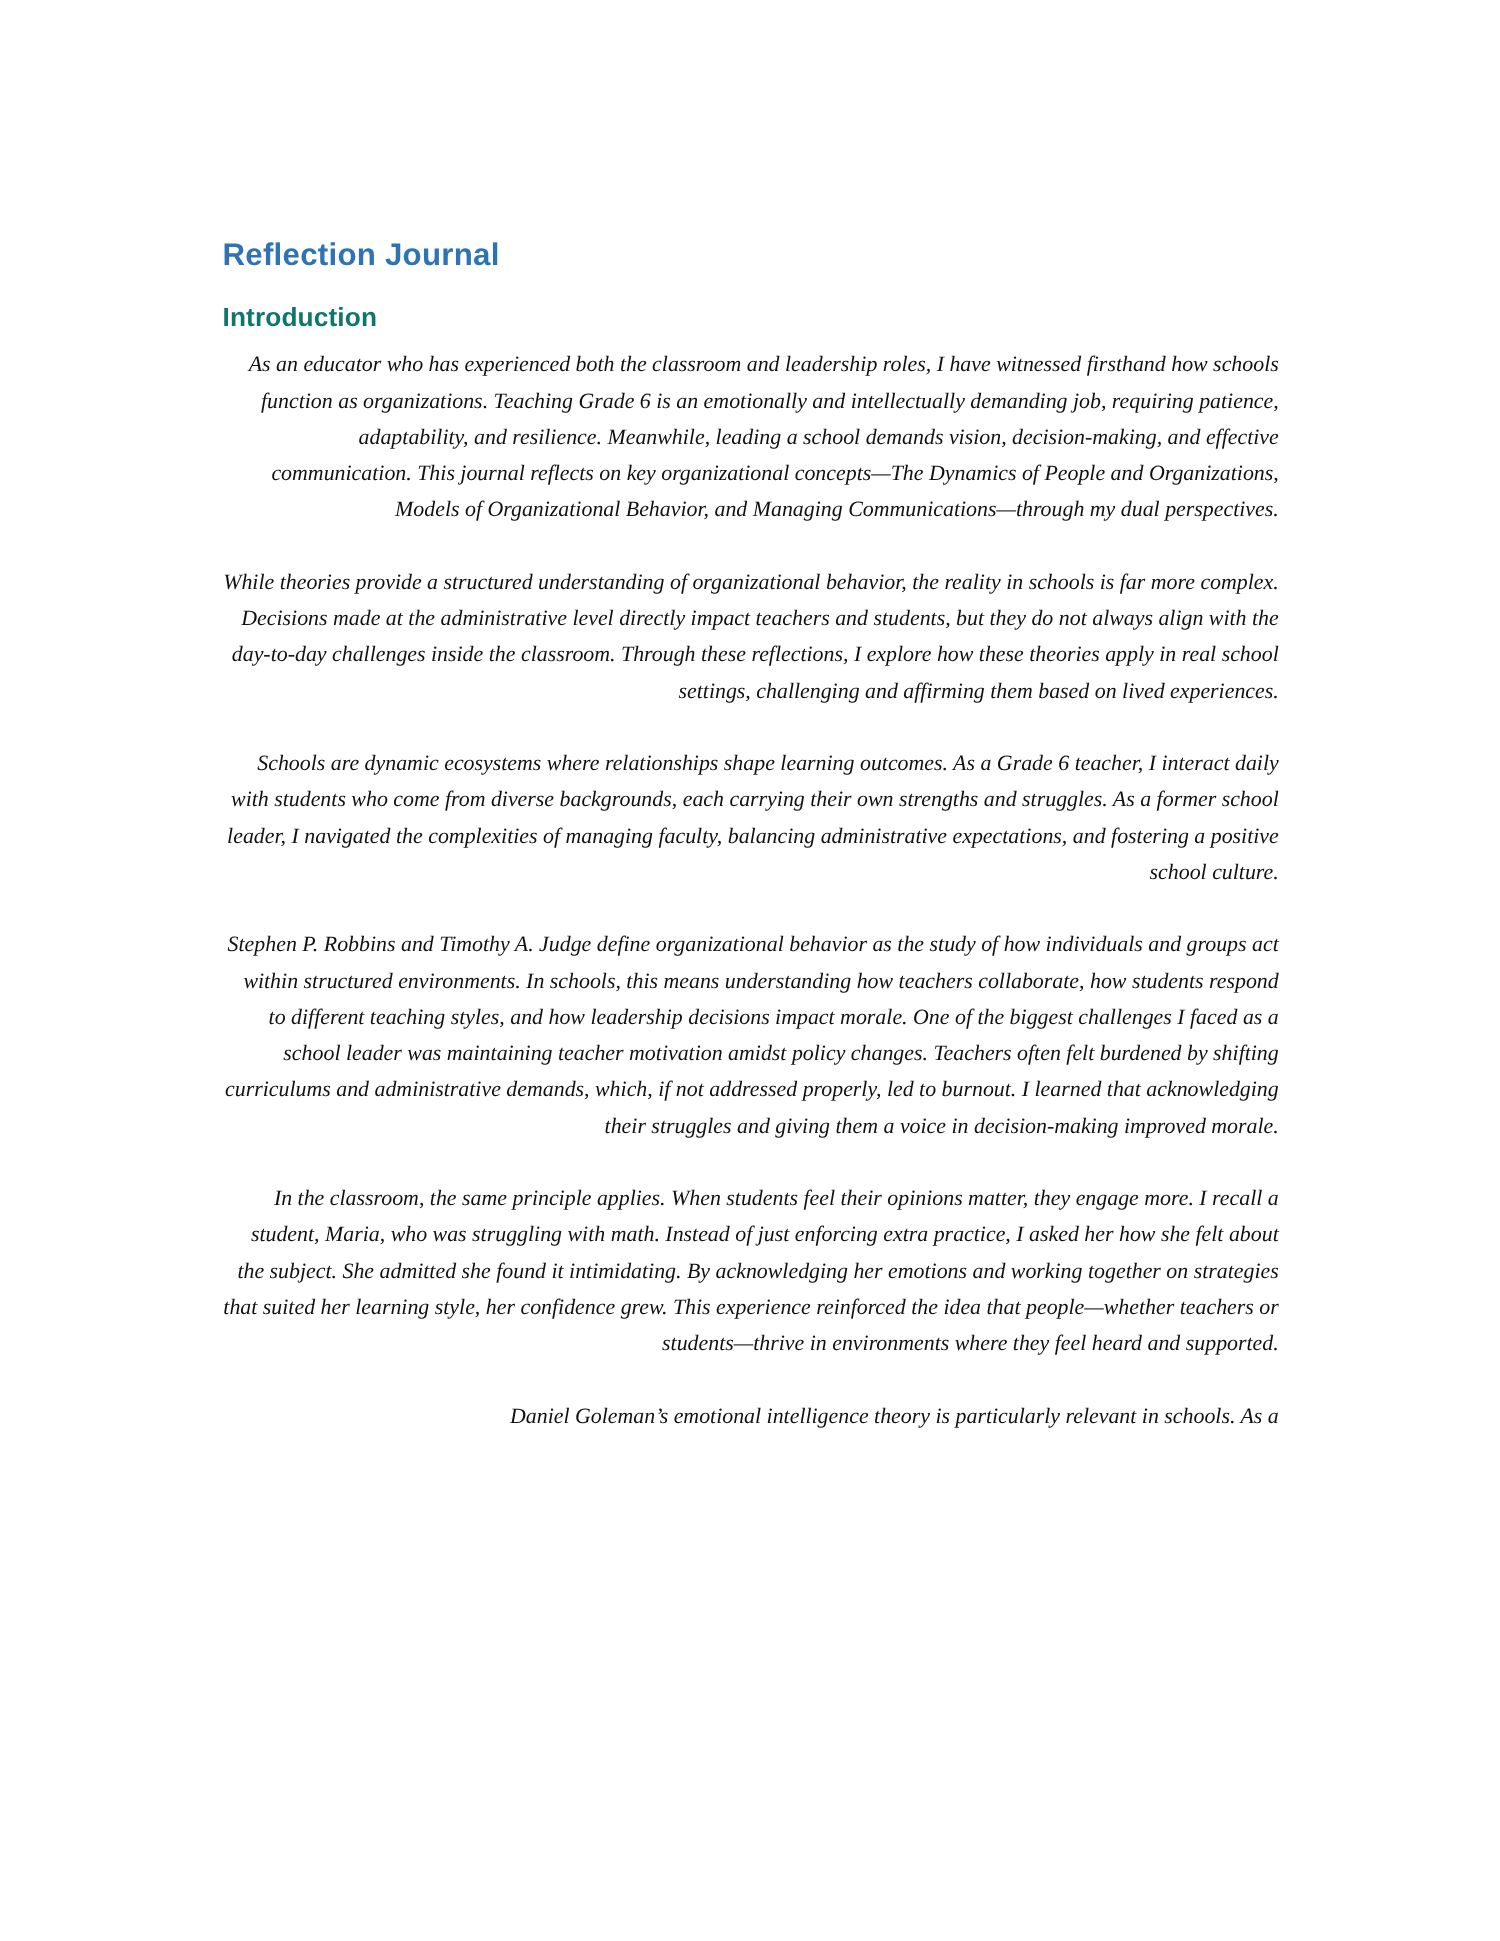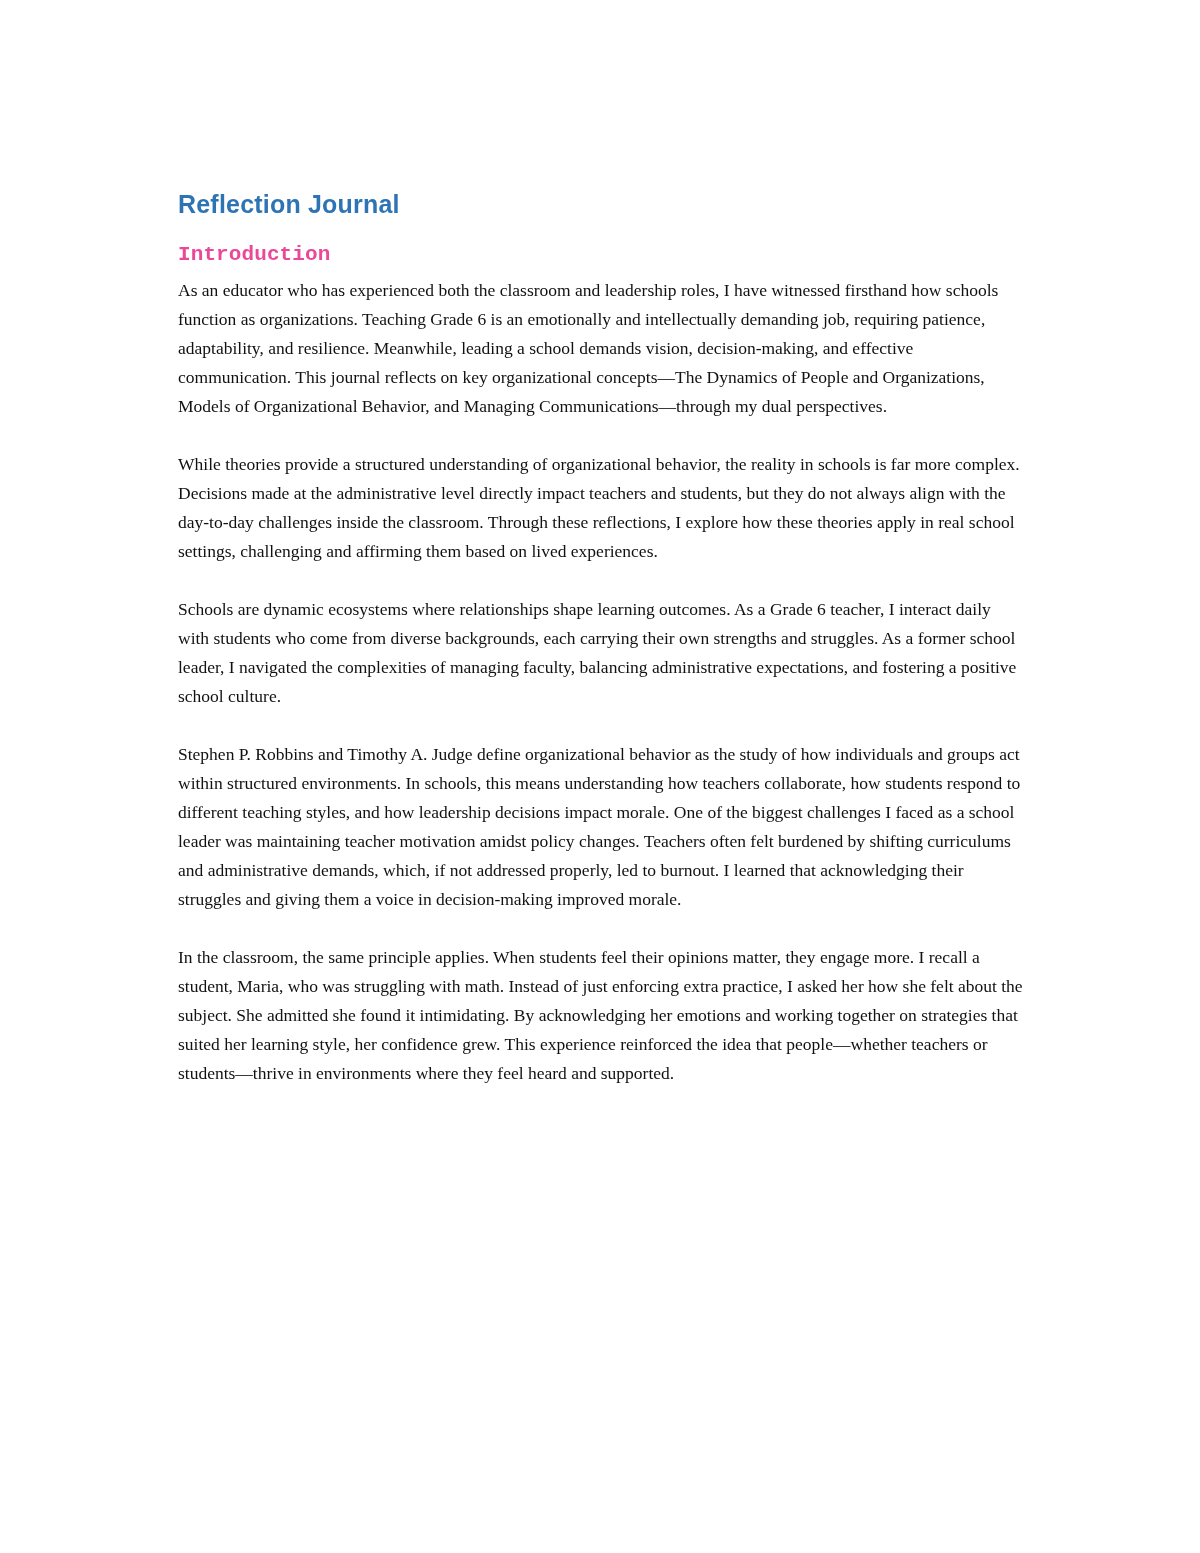--- a/index.html
+++ b/index.html
@@ -27,39 +27,40 @@
   .doc-title {
     font-family: "Liberation Sans", sans-serif;
     font-size: 25px;
     font-weight: 700;
     color: #2E74B5;
     margin: 0 0 24px 0;
     letter-spacing: 0.2px;
   }
 
   .section-heading {
-    font-family: Liberation Mono, monospace;
+    font-family: Liberation Sans, sans-serif;
     font-size: 21px;
     font-weight: 700;
-    color: #ec4899;
+    color: #0f766e;
     margin: 24px 0 10px 0;
     letter-spacing: 0.1px;
   }
 
   .section-heading.first {
     margin-top: 0;
   }
 
   .body-para {
     font-family: "Liberation Serif", serif;
     font-size: 17.5px;
     line-height: 29px;
     color: #111111;
-    text-align: left;
+    text-align: right;
     margin: 0 0 29px 0;
+    font-style: italic;
   }
 </style>
 </head>
 <body>
 
 <div class="page">
   <div class="content">
 
     <h1 class="doc-title">Reflection Journal</h1>
 
@@ -69,15 +70,16 @@
 
     <p class="body-para">While theories provide a structured understanding of organizational behavior, the reality in schools is far more complex. Decisions made at the administrative level directly impact teachers and students, but they do not always align with the day-to-day challenges inside the classroom. Through these reflections, I explore how these theories apply in real school settings, challenging and affirming them based on lived experiences.</p>
 
 
     <p class="body-para">Schools are dynamic ecosystems where relationships shape learning outcomes. As a Grade 6 teacher, I interact daily with students who come from diverse backgrounds, each carrying their own strengths and struggles. As a former school leader, I navigated the complexities of managing faculty, balancing administrative expectations, and fostering a positive school culture.</p>
 
     <p class="body-para">Stephen P. Robbins and Timothy A. Judge define organizational behavior as the study of how individuals and groups act within structured environments. In schools, this means understanding how teachers collaborate, how students respond to different teaching styles, and how leadership decisions impact morale. One of the biggest challenges I faced as a school leader was maintaining teacher motivation amidst policy changes. Teachers often felt burdened by shifting curriculums and administrative demands, which, if not addressed properly, led to burnout. I learned that acknowledging their struggles and giving them a voice in decision-making improved morale.</p>
 
     <p class="body-para">In the classroom, the same principle applies. When students feel their opinions matter, they engage more. I recall a student, Maria, who was struggling with math. Instead of just enforcing extra practice, I asked her how she felt about the subject. She admitted she found it intimidating. By acknowledging her emotions and working together on strategies that suited her learning style, her confidence grew. This experience reinforced the idea that people—whether teachers or students—thrive in environments where they feel heard and supported.</p>
 
+    <p class="body-para">Daniel Goleman’s emotional intelligence theory is particularly relevant in schools. As a</p>
 
   </div>
 </div>
 
 </body></html>

